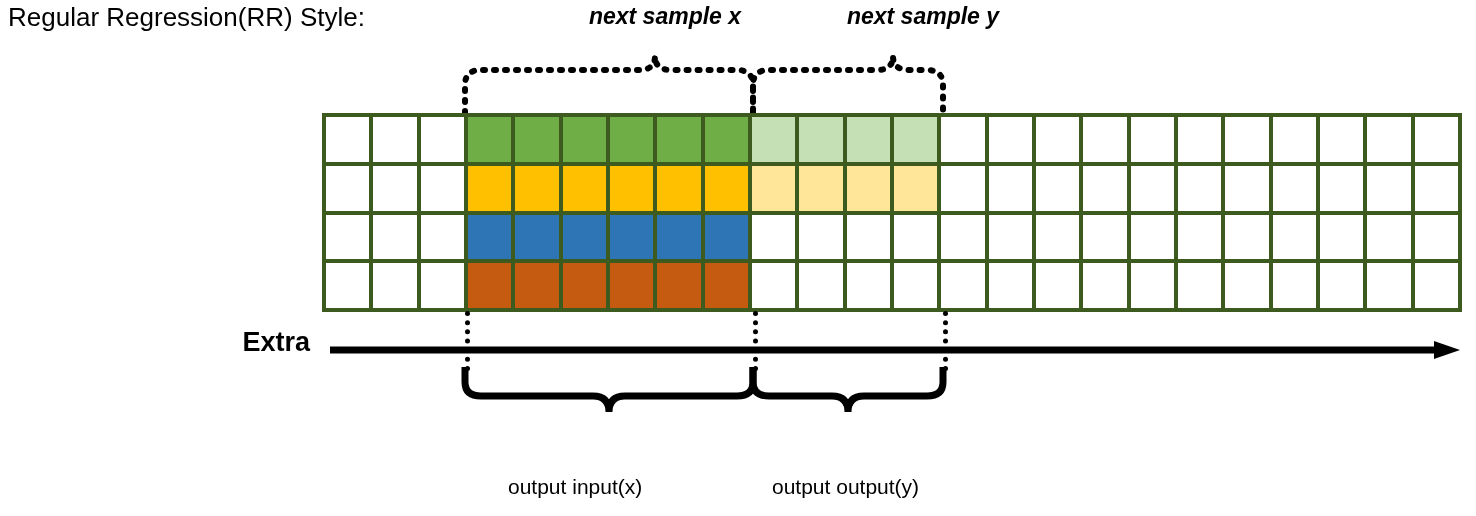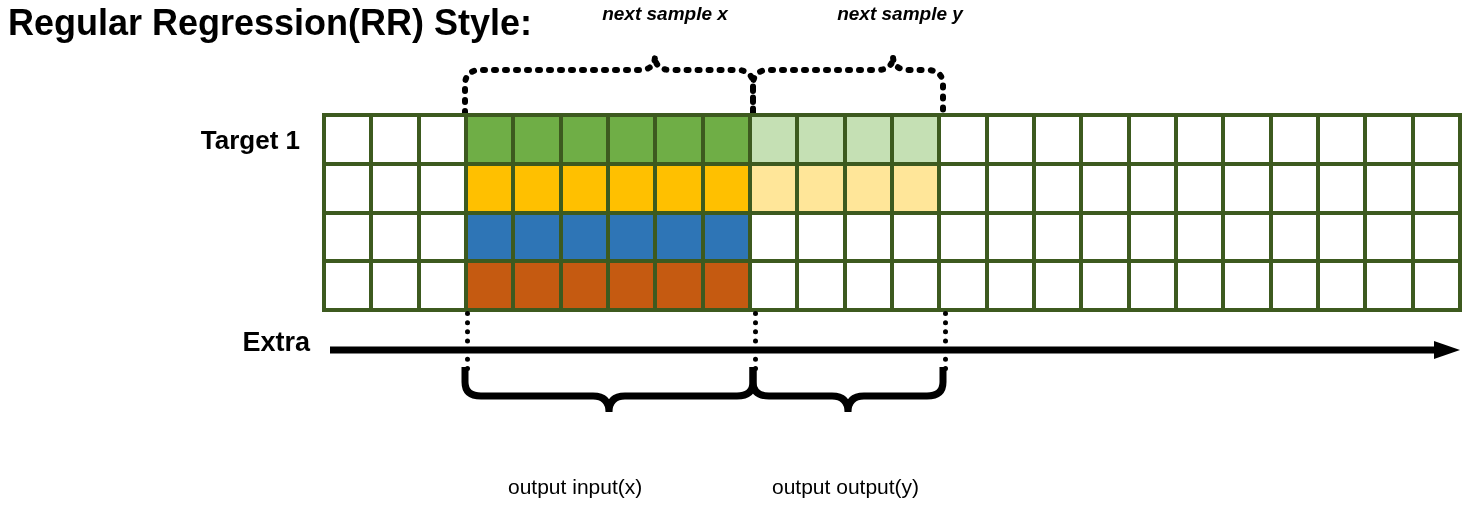--- a/index.html
+++ b/index.html
@@ -14,36 +14,36 @@
     overflow: hidden;
     font-family: "Liberation Sans", sans-serif;
     color: #000000;
   }
   .abs { position: absolute; }
 
   
   #page-title {
     left: 8px;
     top: 2px;
-    font-size: 36px;
-    font-weight: 700;
+    font-size: 26px;
+    font-weight: 400;
     letter-spacing: 0px;
     white-space: nowrap;
   }
 
   
   .sample-caption {
-    font-size: 19px;
+    font-size: 23px;
     font-style: italic;
     font-weight: 600;
     white-space: nowrap;
     text-align: center;
   }
   #caption-x { left: 575px; top: 3px; width: 180px; }
-  #caption-y { left: 810px; top: 3px; width: 180px; }
+  #caption-y { left: 833px; top: 3px; width: 180px; }
 
   
   .row-label {
     right: 0;
     width: 100%;
     text-align: right;
     font-size: 26px;
     font-weight: 700;
     white-space: nowrap;
     line-height: 48px;
@@ -137,23 +137,20 @@
 <div class="abs sample-caption" id="caption-y">next sample y</div>
 
 <svg class="abs" id="dots-upper" viewBox="0 0 1476 516">
 
   <path d="M 465,113 L 465,85 Q 465,70 481,70 L 639,70 Q 655,70 655,56 Q 655,70 671,70 L 737,70 Q 753,70 753,85 L 753,113" fill="none" stroke="#000000" stroke-width="6" stroke-dasharray="2 9" stroke-linecap="round"></path>
 
   <path d="M 753,113 L 753,85 Q 753,70 769,70 L 877,70 Q 893,70 893,56 Q 893,70 909,70 L 927,70 Q 943,70 943,85 L 943,113" fill="none" stroke="#000000" stroke-width="6" stroke-dasharray="2 9" stroke-linecap="round"></path>
 </svg>
 
 <div class="abs" id="row-labels">
-  <div>
-      <div class="row-label">Target 1</div>
-    </div>
 </div>
 
 <div class="abs" id="grid">
     <div class="grid-row">
       <div class="cell" style="background: rgb(255, 255, 255);"></div>
       <div class="cell" style="background: rgb(255, 255, 255);"></div>
       <div class="cell" style="background: rgb(255, 255, 255);"></div>
       <div class="cell" style="background: rgb(111, 174, 70);"></div>
       <div class="cell" style="background: rgb(111, 174, 70);"></div>
       <div class="cell" style="background: rgb(111, 174, 70);"></div>

